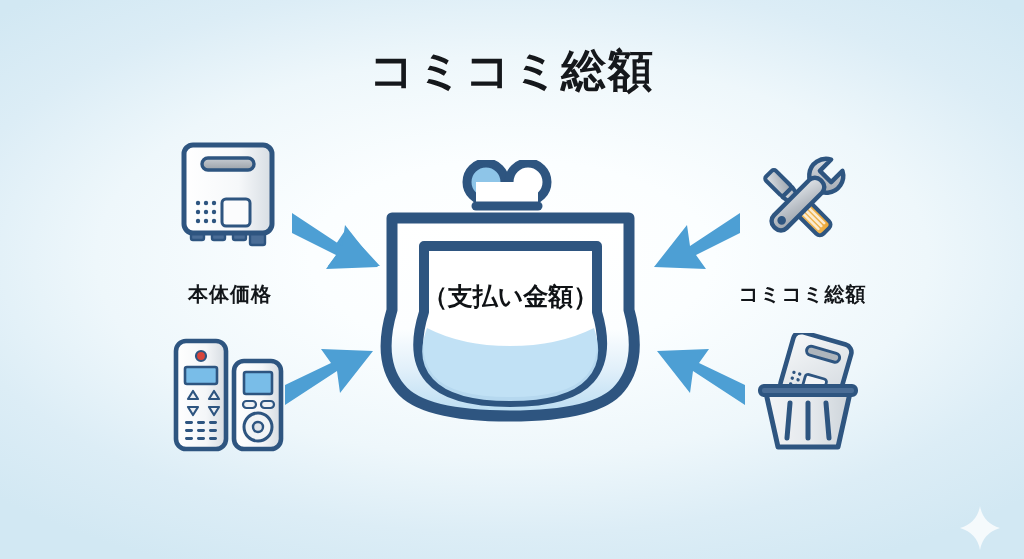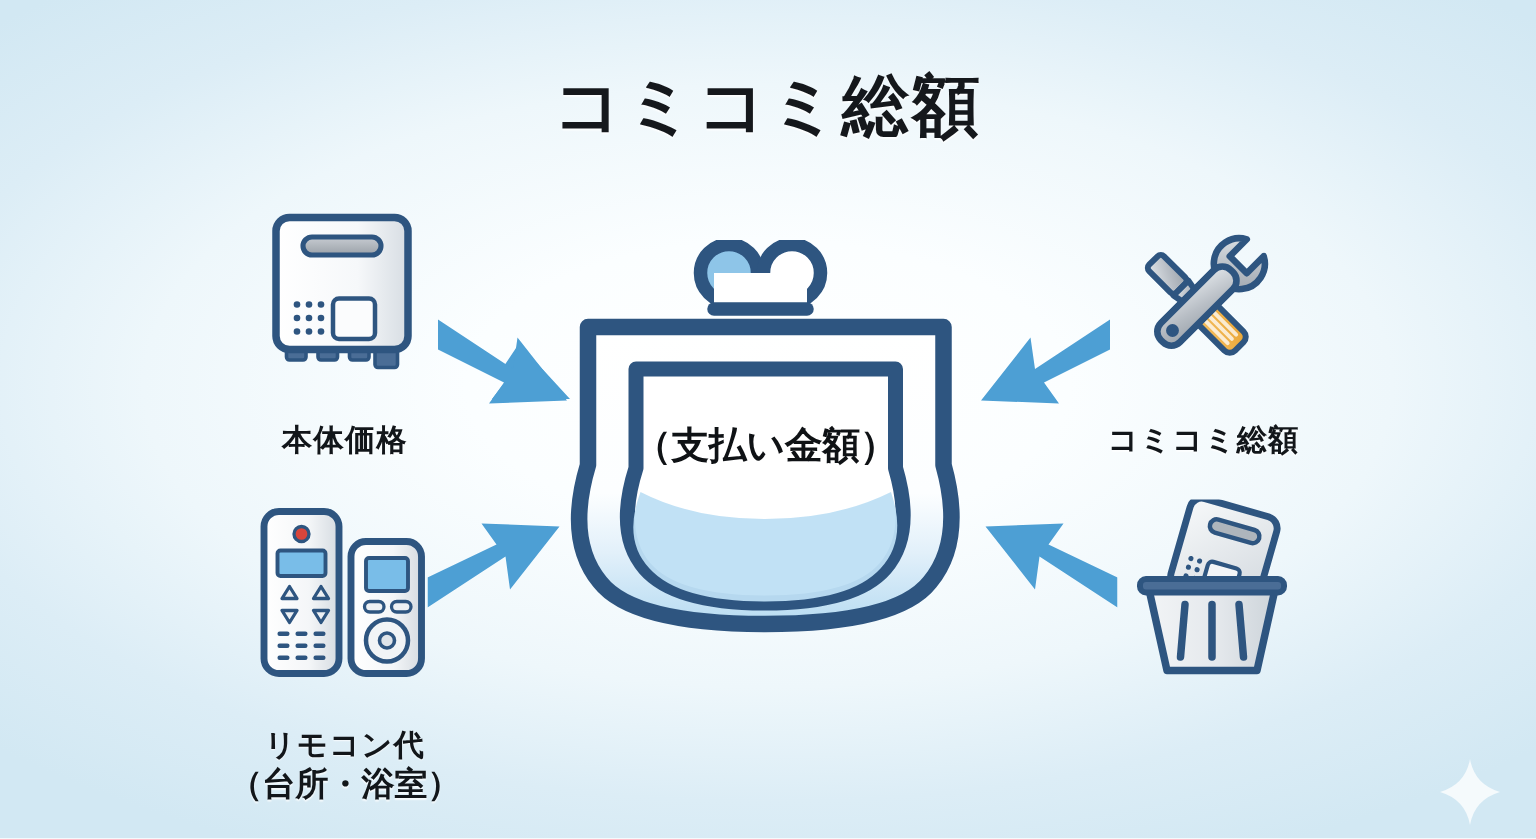--- a/index.html
+++ b/index.html
@@ -176,24 +176,20 @@
       </g>
 
       <rect x="66" y="26" width="47" height="88" rx="10" ry="10" fill="url(#gRem)" stroke="#2e5580" stroke-width="4.6"></rect>
       <rect x="76" y="37" width="28" height="22" rx="2" ry="2" fill="#79bde8" stroke="#2e5580" stroke-width="2.6"></rect>
       <rect x="75" y="66" width="13" height="7" rx="3.5" fill="#eef1f4" stroke="#2e5580" stroke-width="2.2"></rect>
       <rect x="93" y="66" width="13" height="7" rx="3.5" fill="#eef1f4" stroke="#2e5580" stroke-width="2.2"></rect>
       <circle cx="90" cy="92" r="14" fill="#f1f4f6" stroke="#2e5580" stroke-width="3"></circle>
       <circle cx="90" cy="92" r="5" fill="#dfe4e9" stroke="#2e5580" stroke-width="2.4"></circle>
     </svg>
   </div>
-  <div class="label" id="label-remote">
-    <span class="main">リモコン代</span>
-    <span class="sub">（台所・浴室）</span>
-  </div>
 
   <div class="fig" id="fig-tools">
     <svg viewBox="0 0 120 115" width="120" height="115">
       <defs>
         <linearGradient id="gSteel" x1="0" y1="0" x2="1" y2="1">
           <stop offset="0%" stop-color="#e2e6ea"></stop>
           <stop offset="55%" stop-color="#b8bec5"></stop>
           <stop offset="100%" stop-color="#9aa2aa"></stop>
         </linearGradient>
         <linearGradient id="gAmber" x1="0" y1="0" x2="1" y2="1">

